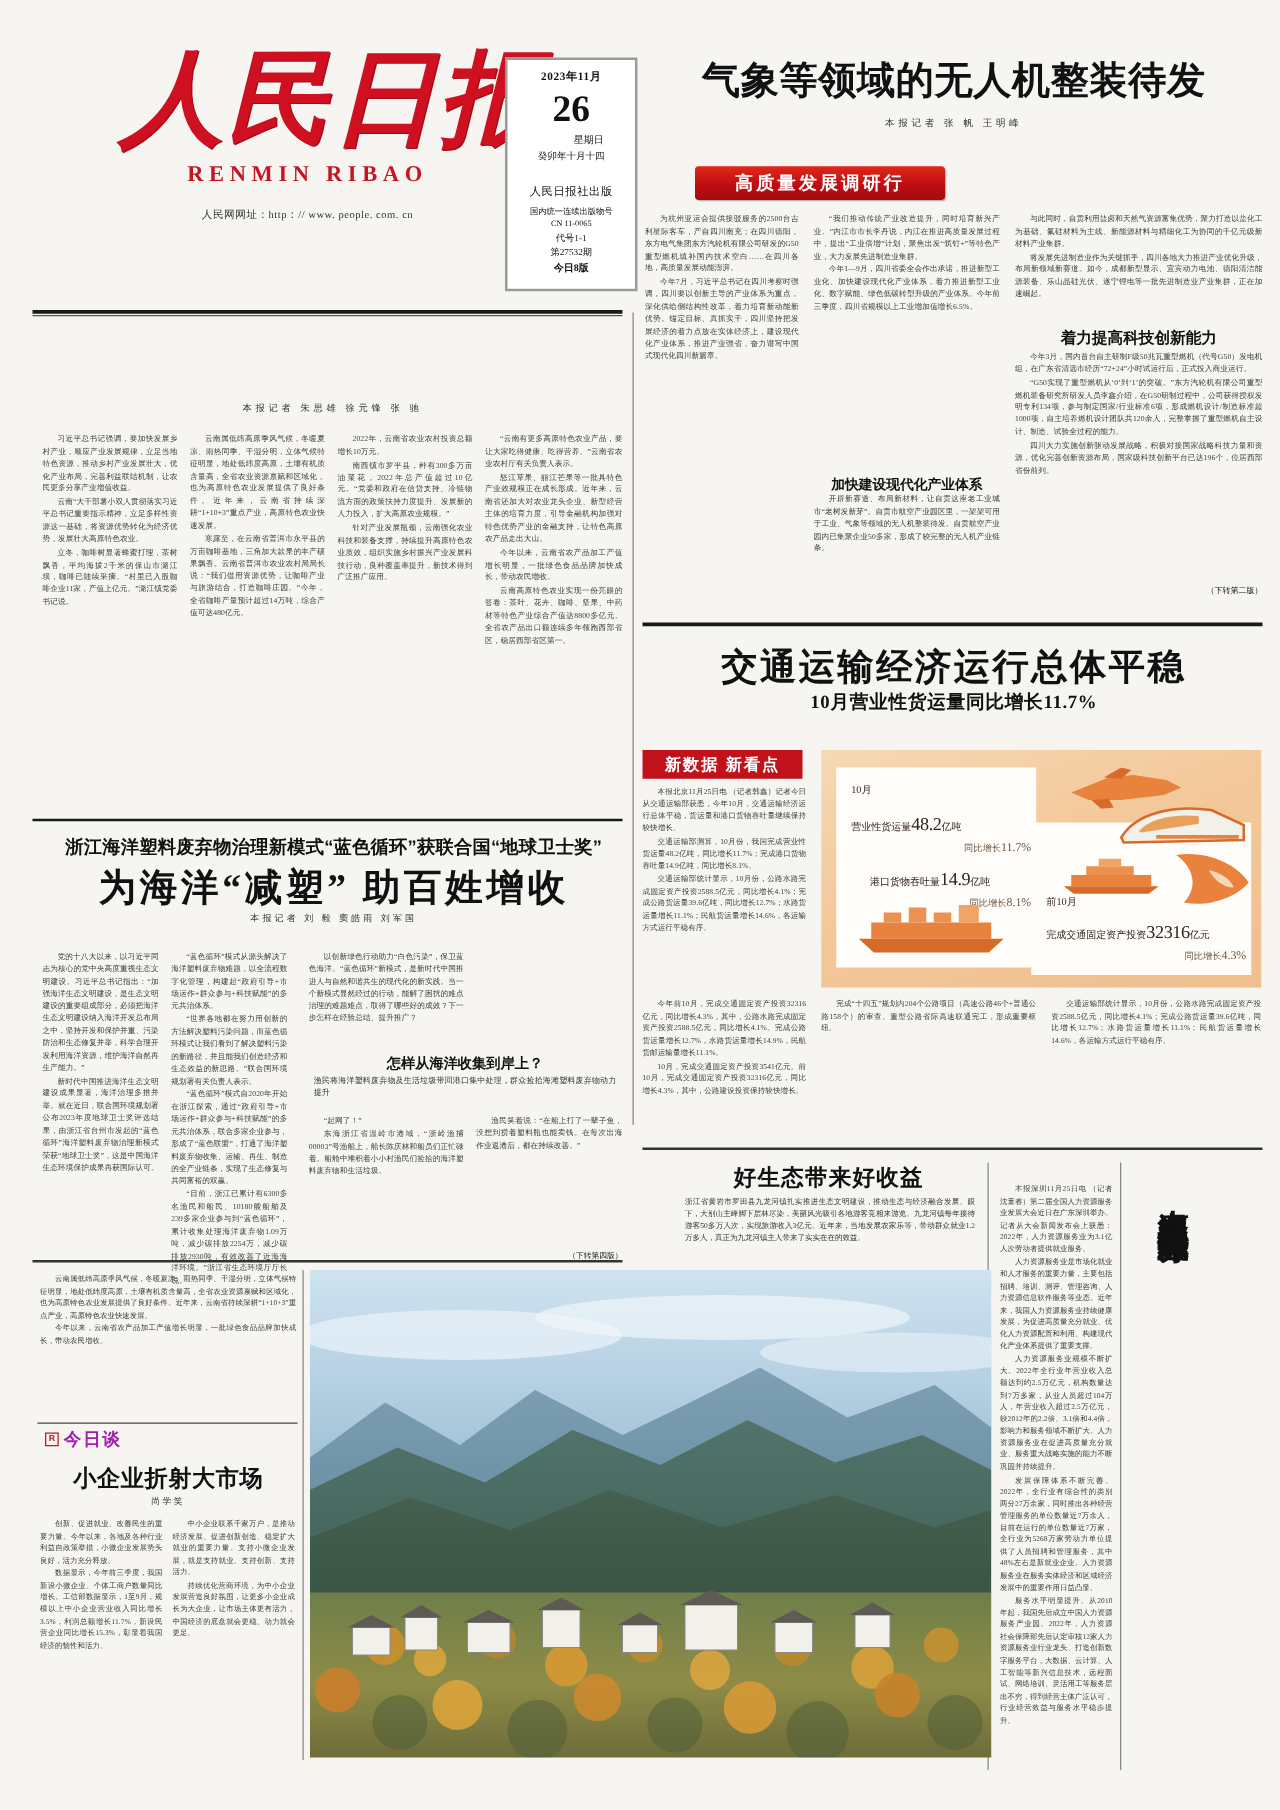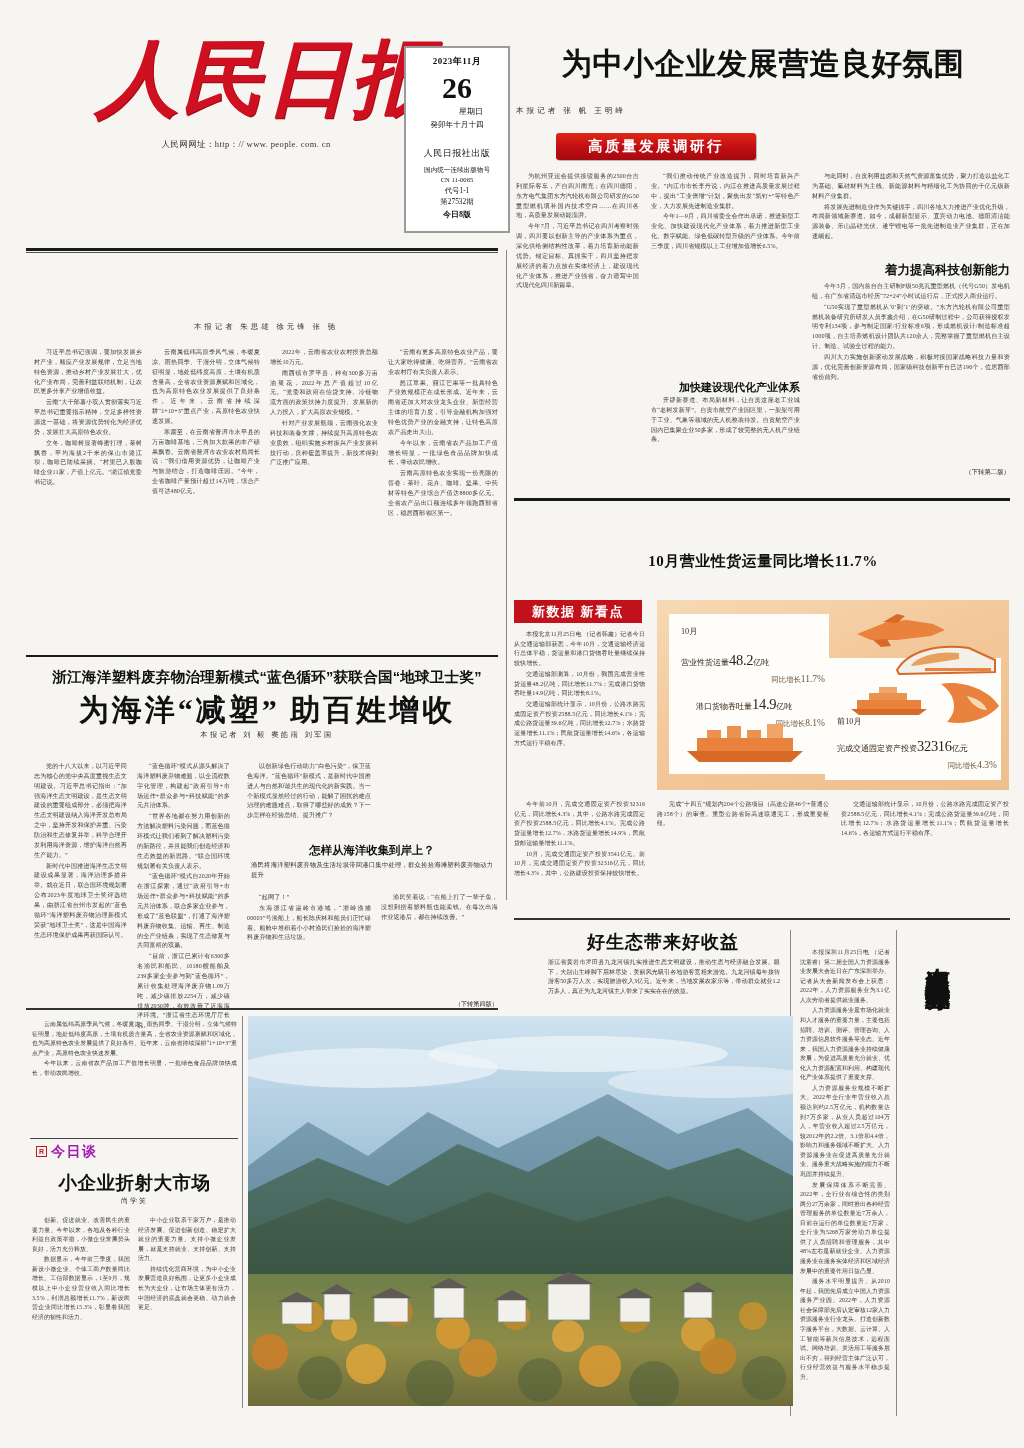--- a/index.html
+++ b/index.html
@@ -57,37 +57,37 @@
   .datebox .d-line { font-size: 7.4px; line-height: 1.5; }
   .datebox .d-strong { font-size: 8px; font-weight: bold; margin-top: 2px; }
 
   
   .lead-zone { position: absolute; left: 516px; top: 44px; width: 494px; }
   .lead-title {
     font-family: "Liberation Sans", sans-serif;
     font-size: 30.5px; font-weight: bold; letter-spacing: .5px;
     text-align: center; color: #111; white-space: nowrap;
   }
-  .lead-byline { text-align: left; font-size: 7.6px; margin-top: 21px; letter-spacing: 3px; color: #333; }
+  .lead-byline { text-align: center; font-size: 7.6px; margin-top: 9px; letter-spacing: 3px; color: #333; }
 
   .red-banner {
     position: absolute; left: 556px; top: 133px; width: 200px; height: 27px;
     background: linear-gradient(180deg,#e02718 0%, #c00d12 55%, #a40a10 100%);
     border-radius: 3px;
     display: flex; align-items: center; justify-content: center;
     box-shadow: 1px 1px 0 rgba(0,0,0,.25);
   }
   .red-banner span {
     color: #fff; font-family: "Liberation Sans", sans-serif;
     font-size: 14.5px; font-weight: bold; letter-spacing: 2.5px;
   }
 
   .sub-head {
     font-family: "Liberation Sans", sans-serif;
-    font-weight: bold; text-align: right; color: #111;
+    font-weight: bold; text-align: center; color: #111;
   }
 
   
   .hr-thick { position: absolute; height: 3px; background: #1a1a1a; }
   .hr-thin  { position: absolute; height: 1px; background: #555; }
   .vr-thin  { position: absolute; width: 1px; background: #888; }
 
   
   .s1-title {
     position: absolute; left: 36px; top: 272px; width: 460px;
@@ -200,38 +200,39 @@
   .col { position: absolute; }
 </style>
 </head>
 <body>
 
 <div class="page">
 
   <div class="masthead">
     <div class="logo-zone">
       <div class="logo-cn">人民日报</div>
+      <div class="logo-en">RENMIN RIBAO</div>
       <div class="logo-url">人民网网址：http：// www. people. com. cn</div>
     </div>
 
     <div class="datebox">
       <div class="d-ym">2023年11月</div>
       <div class="d-day">26</div>
       <div class="d-week">星期日</div>
       <div class="d-lunar">癸卯年十月十四</div>
       <div class="d-pub">人民日报社出版</div>
       <div class="d-small">国内统一连续出版物号</div>
       <div class="d-small">CN 11-0065</div>
       <div class="d-line">代号1-1</div>
       <div class="d-line">第27532期</div>
       <div class="d-strong">今日8版</div>
     </div>
 
     <div class="lead-zone">
-      <div class="lead-title">为中小企业发展营造良好氛围</div>
+      <div class="lead-title">气象等领域的无人机整装待发</div>
       <div class="lead-byline">本报记者 张 帆 王明峰</div>
     </div>
     <div class="red-banner">
       <span>高质量发展调研行</span>
     </div>
   </div>
 
   <div class="col body-text" style="left:516px; top:172px; width:123px; height:300px;">
     <p>为杭州亚运会提供接驳服务的2500台吉利星际客车，产自四川南充；在四川德阳，东方电气集团东方汽轮机有限公司研发的G50重型燃机填补国内技术空白……在四川各地，高质量发展动能澎湃。</p>
     <p>今年7月，习近平总书记在四川考察时强调，四川要以创新主导的产业体系为重点，深化供给侧结构性改革，着力培育新动能新优势。锚定目标、真抓实干，四川坚持把发展经济的着力点放在实体经济上，建设现代化产业体系，推进产业强省，奋力谱写中国式现代化四川新篇章。</p>
@@ -309,20 +310,21 @@
     <p>东海浙江省温岭市港域，“浙岭渔捕00003”号渔船上，船长陈庆林和船员们正忙碌着。船舱中堆积着小小村渔民们捡拾的海洋塑料废弃物和生活垃圾。</p>
   </div>
   <div class="col body-text" style="left:381px; top:893px; width:117px; height:108px;">
     <p>渔民笑着说：“在船上打了一辈子鱼，没想到捞着塑料瓶也能卖钱。在每次出海作业返港后，都在持续改善。”</p>
   </div>
   <div style="position:absolute;left:381px;top:1000px;width:117px;text-align:right;font-size:6.2px;">（下转第四版）</div>
 
   <div class="hr-thin" style="left:26px; top:1008px; width:472px; height:2px; background:#333;"></div>
 
   <div class="hr-thick" style="left:514px; top:498px; width:496px;"></div>
+  <div class="t-title">交通运输经济运行总体平稳</div>
   <div class="t-sub">10月营业性货运量同比增长11.7%</div>
 
   <div class="newdata-badge">
     <span>新数据 新看点</span>
   </div>
 
   <div class="col body-text" style="left:514px; top:630px; width:131px; height:270px; font-size:6px;">
     <p>本报北京11月25日电 （记者韩鑫）记者今日从交通运输部获悉，今年10月，交通运输经济运行总体平稳，货运量和港口货物吞吐量继续保持较快增长。</p>
     <p>交通运输部测算，10月份，我国完成营业性货运量48.2亿吨，同比增长11.7%；完成港口货物吞吐量14.9亿吨，同比增长8.1%。</p>
     <p>交通运输部统计显示，10月份，公路水路完成固定资产投资2588.5亿元，同比增长4.1%；完成公路货运量39.6亿吨，同比增长12.7%；水路货运量增长11.1%；民航货运量增长14.6%，各运输方式运行平稳有序。</p>

